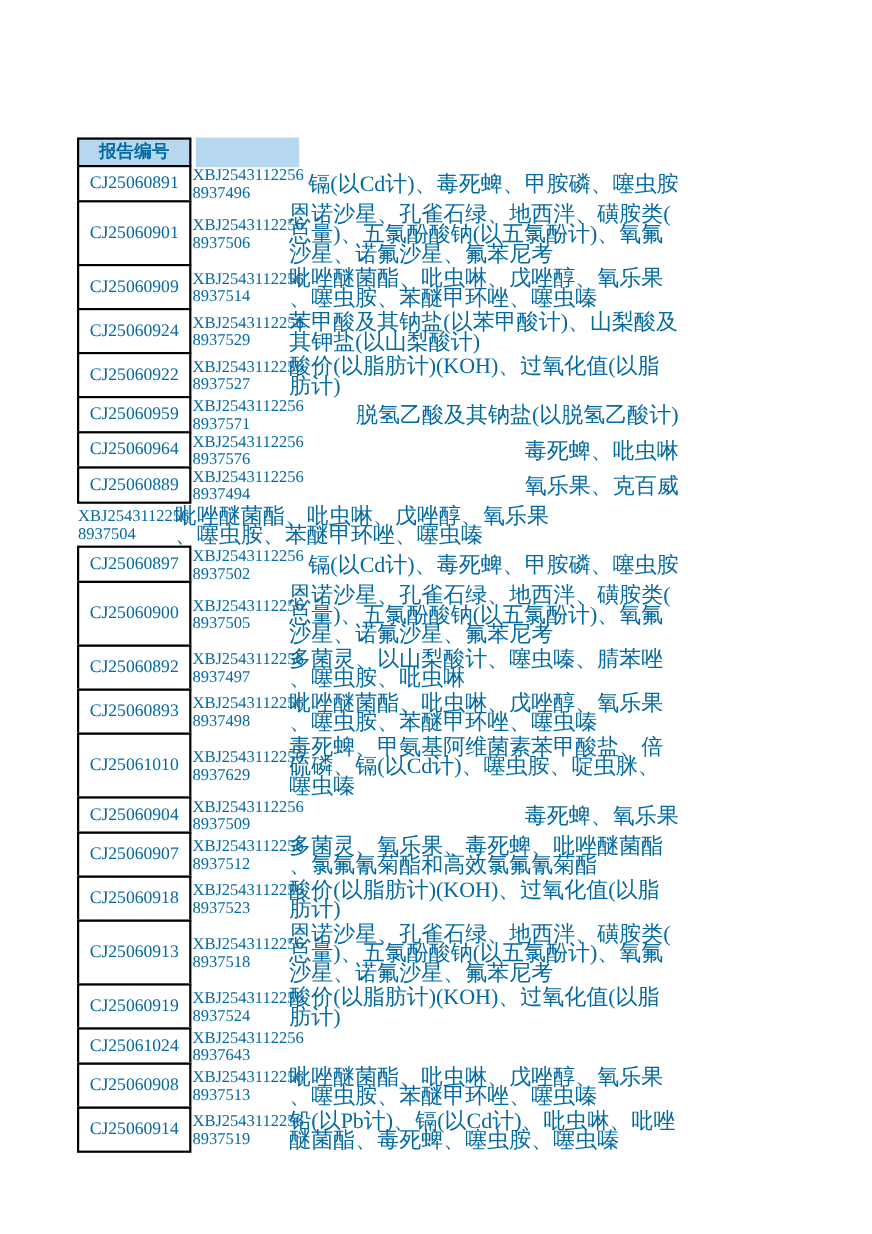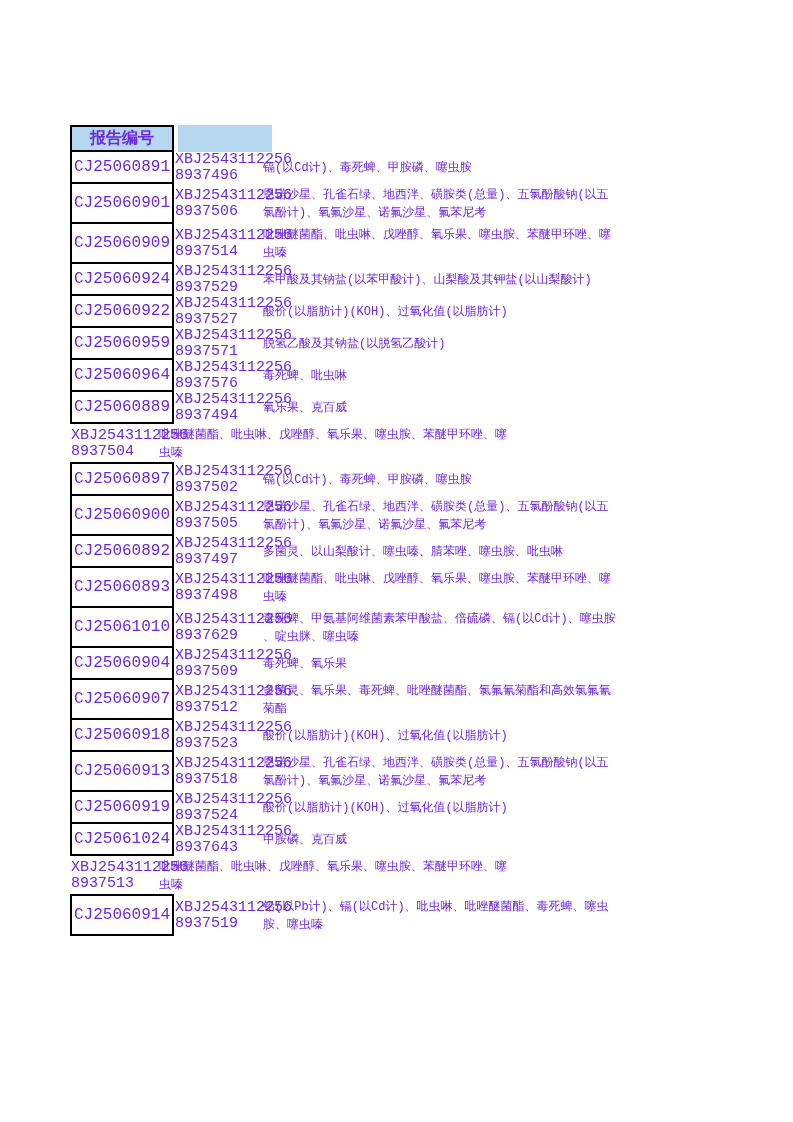--- a/index.html
+++ b/index.html
@@ -1,22 +1,22 @@
 <!DOCTYPE html>
 <html><head>
 <meta charset="utf-8">
 <style>
   html,body{margin:0;padding:0;}
   body{background:#fff;}
   .page{
     position:relative;
     width:726px;height:1122px;
     background:#ffffff;
-    font-family:Liberation Mono, monospace;
-    color:#6d28d9;
+    font-family:Liberation Serif, serif;
+    color:#0369a1;
     overflow:hidden;
   }
   .tbl{position:absolute;left:70px;top:125px;}
   .row{display:flex;align-items:stretch;}
   
   .c1{
     width:104px;min-width:104px;box-sizing:border-box;
     border:2px solid #000;
     display:flex;align-items:center;justify-content:center;
     font-size:16px;text-align:center;
@@ -30,23 +30,23 @@
     display:flex;flex-direction:column;justify-content:center;
     font-size:15px;line-height:16px;
     padding-left:1px;
   }
   .c2 .l1{text-align:left;white-space:nowrap;}
   .c2 .l2{}
   
   .c3{
     width:354px;min-width:354px;box-sizing:border-box;
     display:flex;align-items:center;
-    font-size:12px;line-height:18px;
+    font-size:20px;line-height:18px;
     padding:2px 0;
-    word-break:break-all;line-break:anywhere;
+    word-break:break-all;line-break:anywhere;justify-content:flex-end;
   }
   .data-row{min-height:32px;}
   
   .header-row{height:27px;min-height:27px;}
   .header-c1{
     font-weight:bold;font-size:16px;
   }
   .header-c2{
     width:94px;min-width:94px;
     margin-left:4px;
@@ -273,26 +273,24 @@
       <span>酸价(以脂肪计)(KOH)、过氧化值(以脂肪计)</span>
     </div>
   </div>
 
   <div class="row data-row">
     <div class="c1">CJ25061024</div>
     <div class="c2">
       <div class="l1">XBJ2543112256</div>
       <div class="l2">8937643</div>
     </div>
-    <div class="c3">
-      <span>甲胺磷、克百威</span>
-    </div>
-  </div>
-
-  <div class="row data-row">
+  </div>
+
+  <div class="row data-row">
+    <div class="c1">CJ25060908</div>
     <div class="c2">
       <div class="l1">XBJ2543112256</div>
       <div class="l2">8937513</div>
     </div>
     <div class="c3">
       <span>吡唑醚菌酯、吡虫啉、戊唑醇、氧乐果、噻虫胺、苯醚甲环唑、噻虫嗪</span>
     </div>
   </div>
 
   <div class="row data-row">

